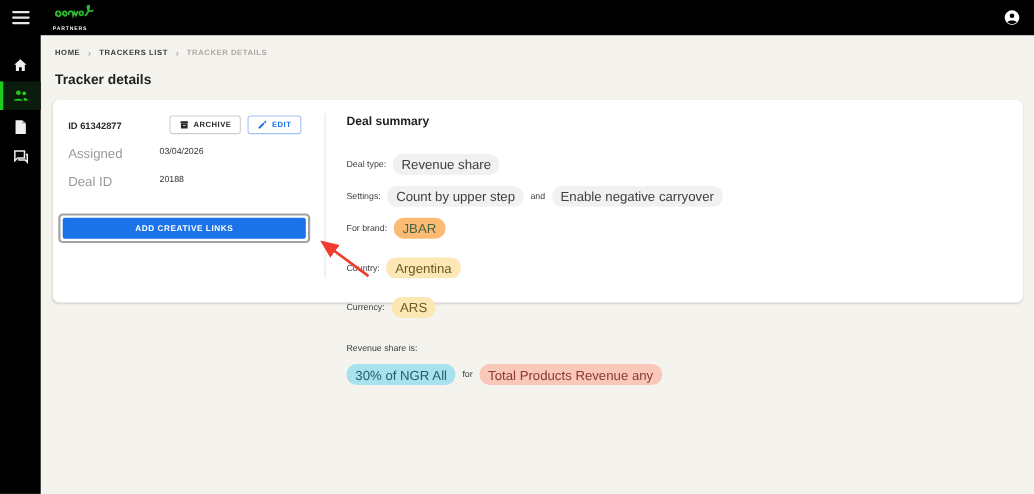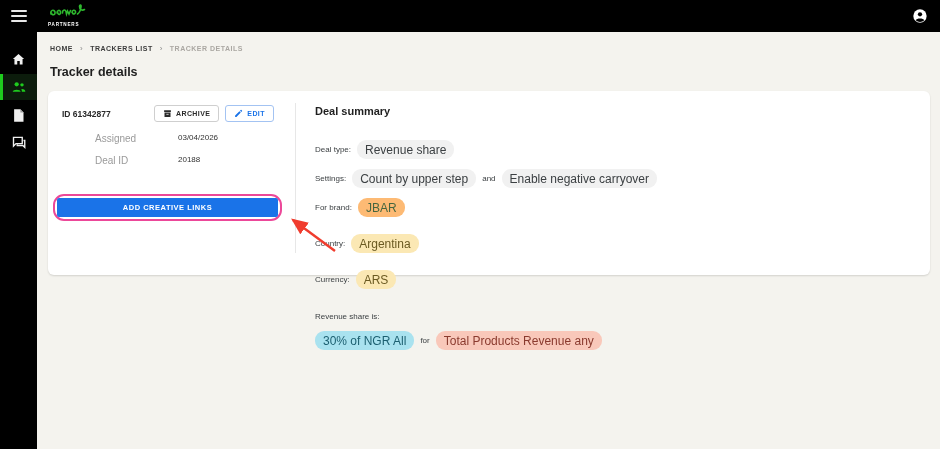--- a/index.html
+++ b/index.html
@@ -33,24 +33,24 @@
   .vdivider { position:absolute; left:247px; top:12px; bottom:22px; width:1px; background:#e7e7e7; }
 
   .left-col { position:absolute; left:0; top:0; width:247px; height:100%; padding:14px 0 0 14px; }
   .id-row { display:flex; align-items:center; }
   .tracker-id { font-size:8.5px; font-weight:bold; color:#2a2a2a; width:92px; }
   .btn { display:inline-flex; align-items:center; gap:4px; height:17px; padding:0 8px; border-radius:3px; background:#fff; font-size:7px; font-weight:bold; letter-spacing:0.4px; cursor:pointer; }
   .btn-archive { border:1px solid #cfcfcf; color:#2a2a2a; margin-right:6px; }
   .btn-edit { border:1px solid #a3c3f2; color:#1a73e8; }
   .tracker-name { margin-top:13px; font-size:11.5px; font-weight:bold; color:#1f1f1f; }
   .field-row { display:flex; margin-top:11px; }
-  .field-label { width:83px; font-size:10px; color:#9a9a9a;margin-left:33px; }
+  .field-label { width:83px; font-size:12px; color:#9a9a9a; }
   .field-value { font-size:8px; color:#333; }
 
-  .annot-rect { position:absolute; left:5px; top:103px; width:229px; height:27px; border:2px solid #ec4899; border-radius:11px; }
+  .annot-rect { position:absolute; left:5px; top:103px; width:229px; height:27px; border:2px solid #a3a3a3; border-radius:4px; }
   .btn-add { position:absolute; left:2px; top:2px; right:2px; bottom:2px; background:#1a73e8; border:none; border-radius:2px; color:#fff; font-family:"Liberation Sans", sans-serif; font-size:7.5px; font-weight:bold; letter-spacing:0.5px; cursor:pointer; display:flex; align-items:center; justify-content:center; }
   .annot-arrow { position:absolute; left:232px; top:116px; width:110px; height:60px; z-index:3; pointer-events:none; }
 
   .right-col { position:absolute; left:248px; top:0; right:0; height:100%; padding:14px 0 0 19px; }
   .section-title { font-size:11px; font-weight:bold; color:#1f1f1f; }
   .sum-row { display:flex; align-items:center; margin-top:10px; }
   .sum-label { font-size:8px; color:#3c4043; margin-right:6px; }
   .conj { font-size:8px; color:#3c4043; margin:0 6px; }
   .chip { display:inline-block; padding:2.5px 8px; border-radius:9px; font-size:12px; white-space:nowrap; }
   .chip-gray { background:#f1f1f1; color:#3c4043; }

